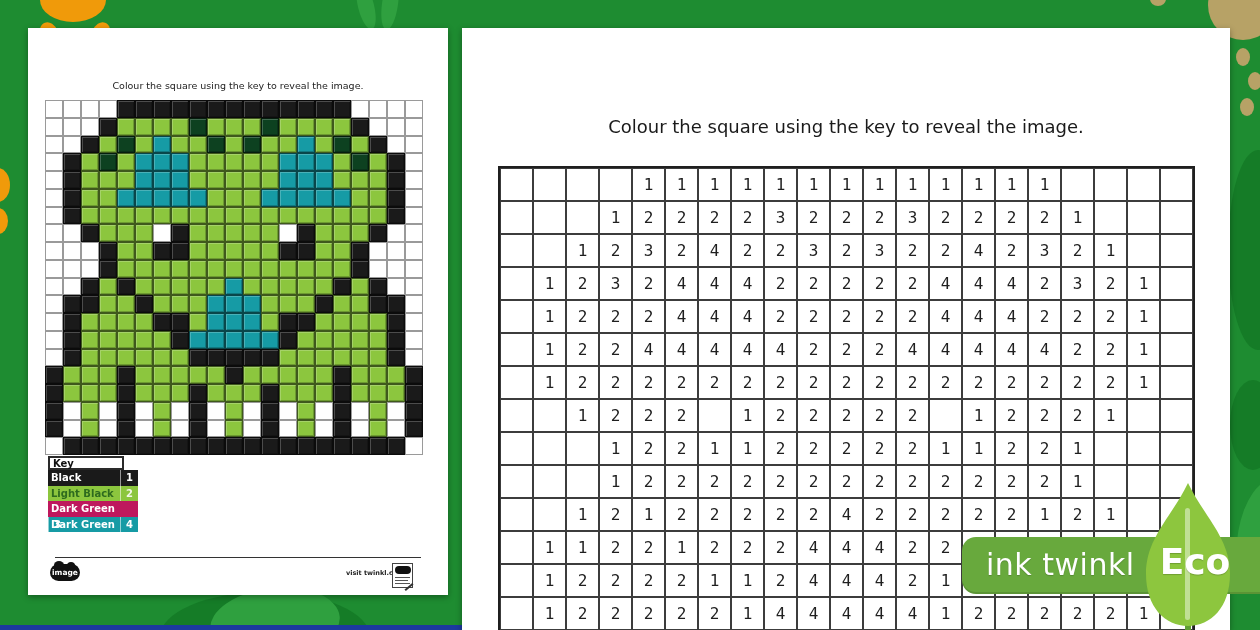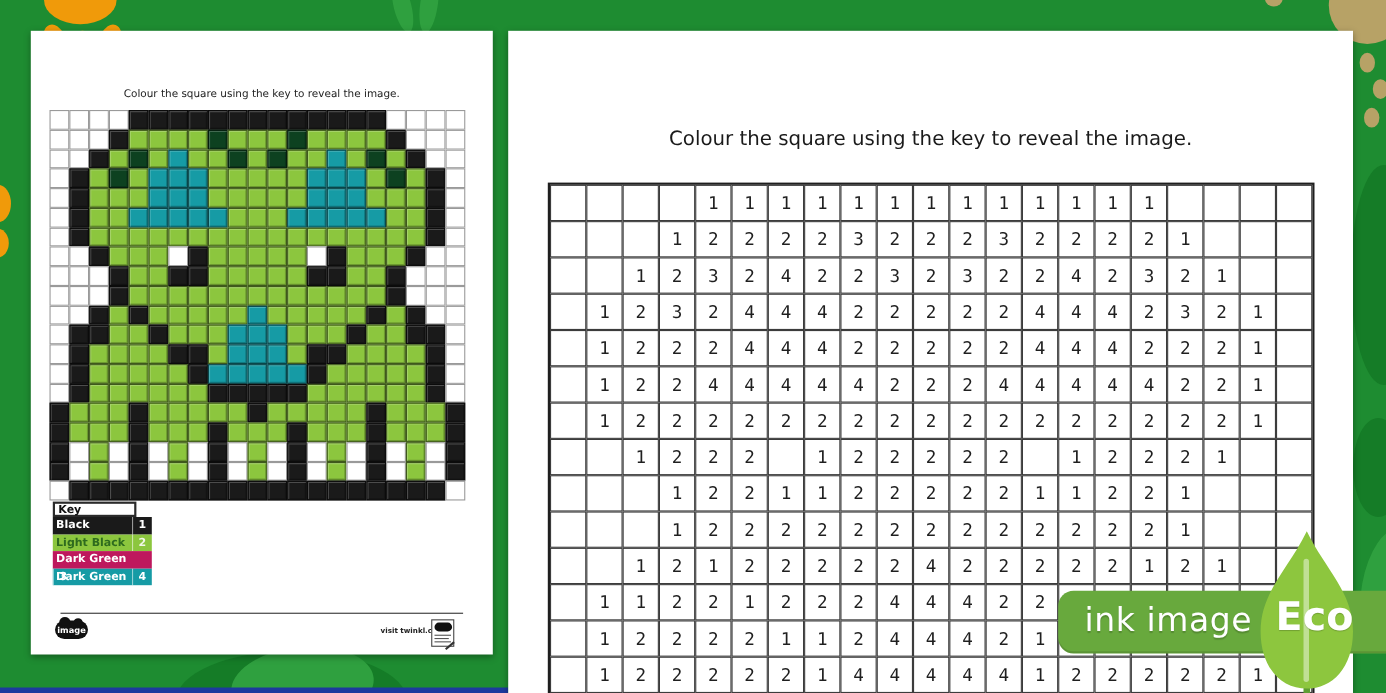--- a/index.html
+++ b/index.html
@@ -854,20 +854,20 @@
       <div class="ncell">2</div>
       <div class="ncell">2</div>
       <div class="ncell">2</div>
       <div class="ncell">2</div>
       <div class="ncell">1</div>
       <div class="ncell"></div>
     </div>
 </div>
 
 <div id="eco-badge-band">
-  <div id="ink-saving-label">ink image</div>
+  <div id="ink-saving-label">ink twinkl</div>
 </div>
 <svg id="eco-leaf" viewBox="0 0 100 150">
   <rect x="47" y="135" width="6" height="15" fill="#5f9e33"></rect>
   <path d="M50,3 C33,38 8,58 8,94 C8,127 27,146 50,146 C73,146 92,127 92,94 C92,58 67,38 50,3 Z" fill="#8dc63e"></path>
   <rect x="47" y="28" width="5" height="112" rx="2.5" fill="#ffffff" opacity="0.45"></rect>
 </svg>
 <div id="eco-label">Eco</div>
 
 </body></html>

